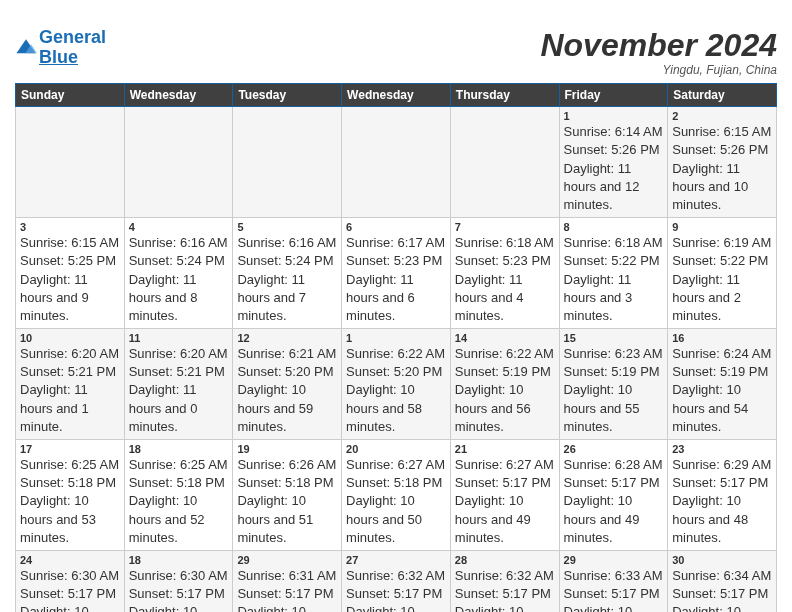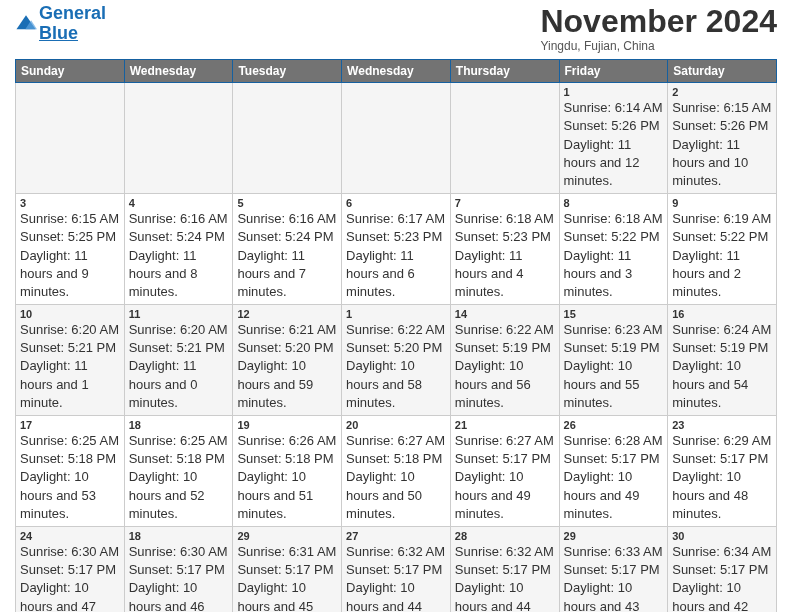--- a/index.html
+++ b/index.html
@@ -6,21 +6,21 @@
     body {
       font-family: Arial, sans-serif;
       background: #fff;
       width: 792px;
       height: 612px;
       overflow: hidden;
     }
     .page {
       width: 792px;
       height: 612px;
-      padding: 4px 15px;
+      padding: 28px 15px;
       display: flex;
       flex-direction: column;
     }
     .header {
       display: flex;
       justify-content: space-between;
       align-items: flex-start;
       margin-bottom: 6px;
     }
     .logo {
@@ -35,40 +35,42 @@
       line-height: 1.1;
     }
     .logo-text span {
       color: #1a6eb5;
     }
     .logo-icon {
       width: 22px;
       height: 22px;
     }
     .title-block {
+      text-align: right;
+      font-style: italic;
     }
     .month-title {
       font-size: 32px;
       font-weight: bold;
       color: #333;
       line-height: 1.1;
     }
     .location {
       font-size: 12px;
       color: #555;
     }
     .calendar {
       flex: 1;
       border: 1px solid #ccc;
       border-collapse: collapse;
       width: 100%;
       table-layout: fixed;
     }
     .calendar th {
-      background-color: #737373;
+      background-color: #404040;
       color: #fff;
       text-align: left;
       padding: 4px 5px;
       font-size: 12px;
       border: 1px solid #1560a0;
     }
     .calendar td {
       vertical-align: top;
       padding: 3px 4px;
       border: 1px solid #ccc;

